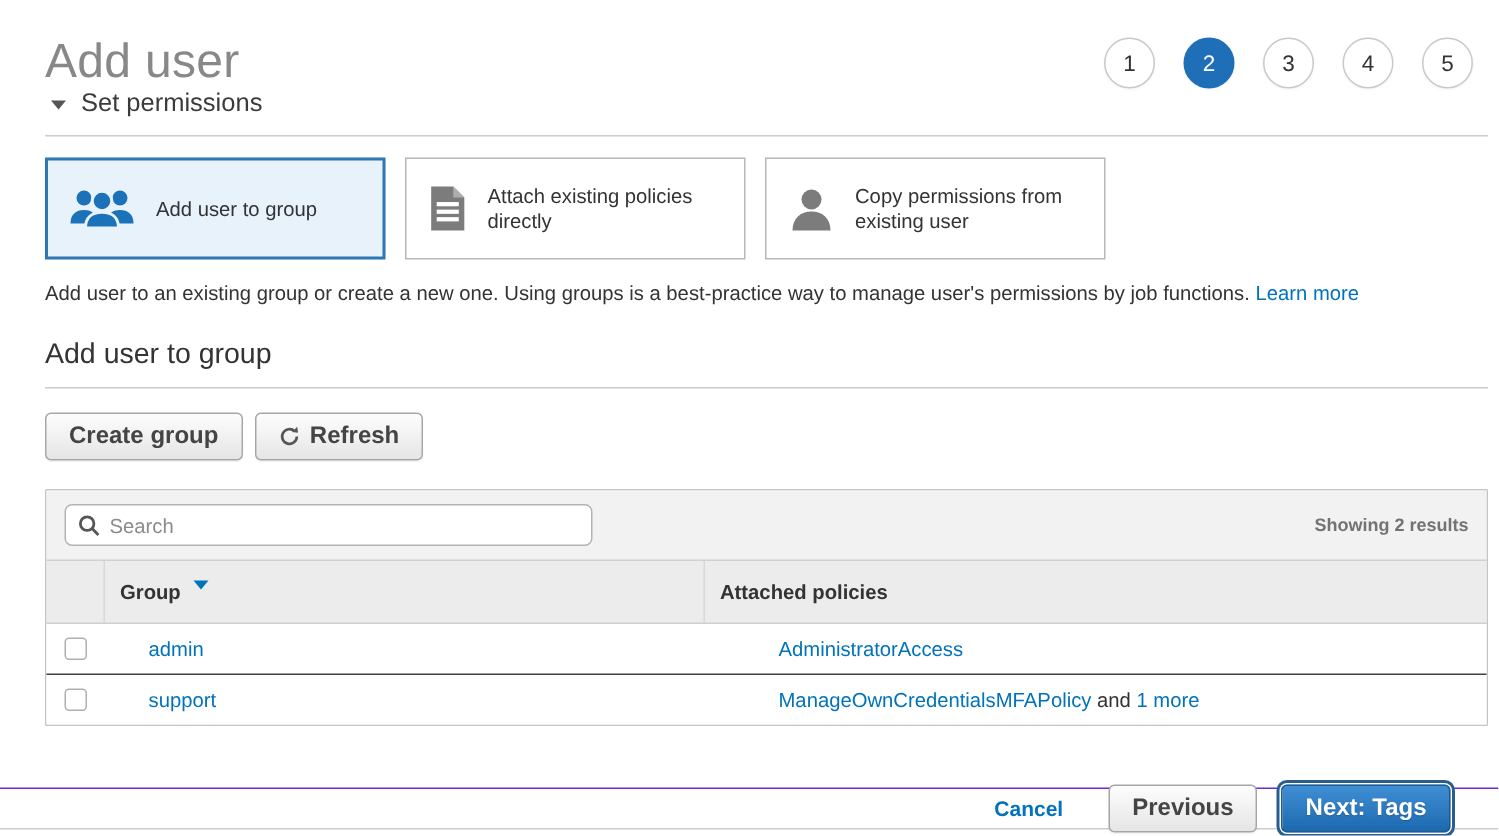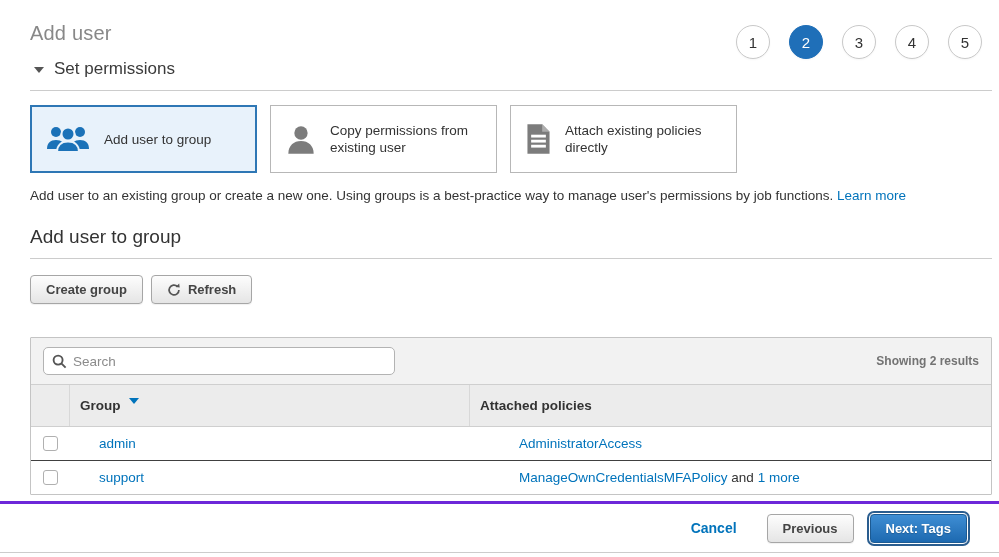--- a/index.html
+++ b/index.html
@@ -8,21 +8,21 @@
     font-family: "Liberation Sans", "DejaVu Sans", sans-serif;
     color: #333;
     width: 999px; height: 557px;
     position: relative;
     overflow: hidden;
   }
   .content { width: 962px; margin-left: 30px; padding-top: 22px; }
 
   
   .header-row { display: flex; justify-content: space-between; align-items: flex-start; }
-  .page-title { font-size: 20px; font-weight: 400; color: #888; letter-spacing: .2px; }
+  .page-title { font-size: 32px; font-weight: 400; color: #888; letter-spacing: .2px; }
   .steps { display: flex; gap: 19px; margin-top: 3px; padding-right: 10px; }
   .step {
     width: 34px; height: 34px; border-radius: 50%;
     border: 1px solid #c9c9c9; background: #fff; color: #333;
     font-size: 15px; display: flex; align-items: center; justify-content: center;
     box-shadow: 0 1px 2px rgba(0,0,0,.04); cursor: default;
   }
   .step.active { background: #1f6fb8; border-color: #1f6fb8; color: #fff; }
 
   
@@ -51,35 +51,35 @@
 
   
   .section-heading {
     margin-top: 23px; font-size: 19px; font-weight: 400; color: #333;
     padding-bottom: 10px; border-bottom: 1px solid #ccc;
   }
 
   
   .btn-row { margin-top: 16px; display: flex; gap: 8px; }
   .btn {
-    font-family: inherit; font-size: 13px; font-weight: bold; color: #444;
+    font-family: inherit; font-size: 16px; font-weight: bold; color: #444;
     background: linear-gradient(#fdfdfd, #e5e5e5);
     border: 1px solid #a6a6a6; border-radius: 4px;
     padding: 6px 15px; cursor: pointer; display: inline-flex; align-items: center; gap: 7px;
     box-shadow: 0 1px 1px rgba(0,0,0,.06);
   }
   .btn-primary {
     color: #fff; background: linear-gradient(#3f8ed4, #1d69b0);
     border: 1px solid #1c5a92;
     box-shadow: 0 0 0 1px #fff, 0 0 0 3px #2a5d8f;
     text-shadow: 0 1px 1px rgba(0,0,0,.2);
   }
 
   
-  .table-wrap { margin-top: 33px; border: 1px solid #c4c4c4; border-radius: 1px; }
+  .table-wrap { margin-top: 19px; border: 1px solid #c4c4c4; border-radius: 1px; }
   .table-toolbar {
     background: #f2f2f2; padding: 9px 12px; display: flex;
     justify-content: space-between; align-items: center; border-bottom: 1px solid #cfcfcf;
   }
   .search-box {
     width: 352px; height: 28px; background: #fff; border: 1px solid #b3b3b3; border-radius: 5px;
     display: flex; align-items: center; padding: 0 8px; gap: 6px;
   }
   .search-box input {
     border: none; outline: none; flex: 1; font-family: inherit; font-size: 13.5px; color: #333;
@@ -103,22 +103,22 @@
   .trow + .trow { border-top: 1px solid #404040; }
   .trow .cell { padding-top: 9px; padding-bottom: 9px; display: flex; align-items: center; }
   .checkbox {
     appearance: none; -webkit-appearance: none; width: 15px; height: 15px;
     border: 1px solid #b0b0b0; border-radius: 3px; background: #fff; cursor: pointer; margin: 0;
   }
   .plain-text { color: #333; }
 
   
   .footer {
-    position: absolute; left: 0; right: 0; bottom: 4px; height: 52px; background: #fff;
-    border-top: 3px solid #6d28d9; border-bottom: 1px solid #ccc;
+    position: absolute; left: 0; right: 0; bottom: 4px; height: 28px; background: #fff;
+    border-top: 1px solid #6d28d9; border-bottom: 1px solid #ccc;
     display: flex; align-items: center; justify-content: flex-end; padding-right: 32px; gap: 16px;
   }
   .cancel-link { font-size: 14px; font-weight: bold; margin-right: 14px; }
 </style>
 </head>
 <body>
 
 <div class="content">
 
   <div class="header-row">
@@ -148,42 +148,42 @@
             <path d="M25 26c0-6 3.5-9 9-9s9 3 9 9z"></path>
             <circle cx="22" cy="11" r="6.5" stroke="#e8f2fb" stroke-width="2"></circle>
             <path d="M11 29c0-7 4.5-10.5 11-10.5S33 22 33 29z" stroke="#e8f2fb" stroke-width="2"></path>
           </g>
         </svg>
       </span>
       <span class="card-label">Add user to group</span>
     </div>
     <div class="card">
       <span class="card-icon">
-        <svg width="32" height="32" viewBox="0 0 24 24">
-          <g fill="#7c7c7c">
-            <circle cx="12" cy="7.5" r="5"></circle>
-            <path d="M2.5 23c0-6 4-9.5 9.5-9.5s9.5 3.5 9.5 9.5z"></path>
-          </g>
-        </svg>
-      </span>
-      <span class="card-label">Copy permissions from existing user</span>
-    </div>
-    <div class="card">
-      <span class="card-icon">
         <svg width="27" height="32" viewBox="0 0 22 26">
           <path d="M2 1h12l6 6v18H2z" fill="#7c7c7c"></path>
           <path d="M14 1l6 6h-6z" fill="#adadad"></path>
           <g fill="#fff">
             <rect x="5" y="9.5" width="12" height="2.3"></rect>
             <rect x="5" y="13.6" width="12" height="2.3"></rect>
             <rect x="5" y="17.7" width="12" height="2.3"></rect>
           </g>
         </svg>
       </span>
       <span class="card-label">Attach existing policies directly</span>
+    </div>
+    <div class="card">
+      <span class="card-icon">
+        <svg width="32" height="32" viewBox="0 0 24 24">
+          <g fill="#7c7c7c">
+            <circle cx="12" cy="7.5" r="5"></circle>
+            <path d="M2.5 23c0-6 4-9.5 9.5-9.5s9.5 3.5 9.5 9.5z"></path>
+          </g>
+        </svg>
+      </span>
+      <span class="card-label">Copy permissions from existing user</span>
     </div>
   </div>
 
   <p class="description"><span>Add user to an existing group or create a new one. Using groups is a best-practice way to manage user's permissions by job functions. </span><a class="link">Learn more</a></p>
 
   <h2 class="section-heading">Add user to group</h2>
 
   <div class="btn-row">
     <button class="btn">Create group</button>
     <button class="btn">

